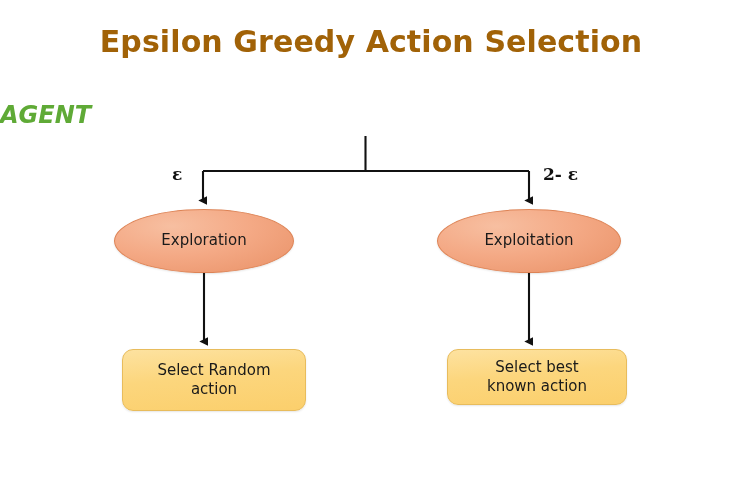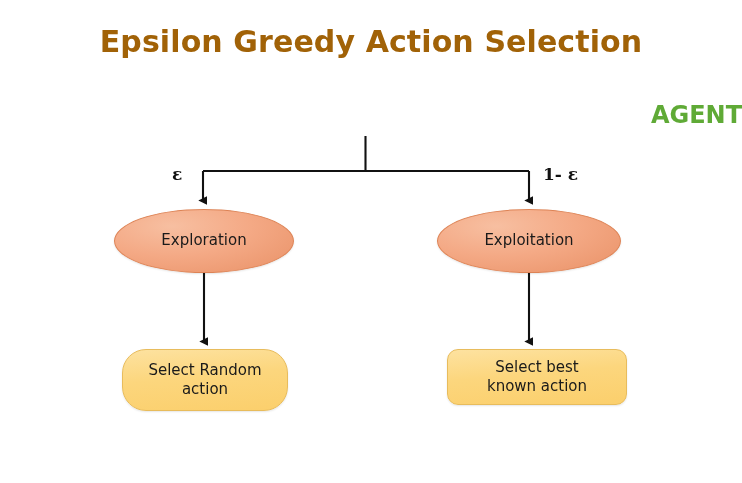--- a/index.html
+++ b/index.html
@@ -38,24 +38,25 @@
     letter-spacing: 0.1px;
     white-space: nowrap;
   }
 
   
   #agent-label {
     position: absolute;
     left: 0;
     top: 101px;
     width: 742px;
-    text-align: right;
+    text-align: left;
     font-family: "DejaVu Sans", "Liberation Sans", sans-serif;
     font-size: 24px;
     font-weight: bold;
+    font-style: italic;
     color: #5faa36;
     white-space: nowrap;
   }
 
   
   #connector-layer {
     position: absolute;
     left: 0;
     top: 0;
     width: 742px;
@@ -130,23 +131,22 @@
     font-size: 15px;
     color: #1a1a1a;
     text-align: center;
     line-height: 1.28;
     padding: 0 8px;
     white-space: pre-line;
   }
   #node-select-random {
     left: 122px;
     top: 349px;
-    width: 166px;
+    width: 184px;
     height: 62px;
-    border-radius: 24px;
   }
   #node-select-best {
     left: 447px;
     top: 349px;
     width: 180px;
     height: 56px;
   }
 </style>
 </head>
 <body>
@@ -172,21 +172,21 @@
 
     <path d="M 529 171 L 529 200" stroke="#111111" stroke-width="2.1" fill="none" marker-end="url(#arrowhead)"></path>
 
     <path d="M 204 272 L 204 341" stroke="#111111" stroke-width="2.1" fill="none" marker-end="url(#arrowhead)"></path>
 
     <path d="M 529 272 L 529 341" stroke="#111111" stroke-width="2.1" fill="none" marker-end="url(#arrowhead)"></path>
   </svg>
 
   <div class="branch-label" id="branch-label-epsilon">ε</div>
 
-  <div class="branch-label" id="branch-label-one-minus-epsilon">1- ε</div>
+  <div class="branch-label" id="branch-label-one-minus-epsilon">2- ε</div>
 
   <div class="node-ellipse" id="node-exploration">
     <span class="node-text">Exploration</span>
   </div>
 
   <div class="node-ellipse" id="node-exploitation">
     <span class="node-text">Exploitation</span>
   </div>
 
   <div class="node-box" id="node-select-random">

